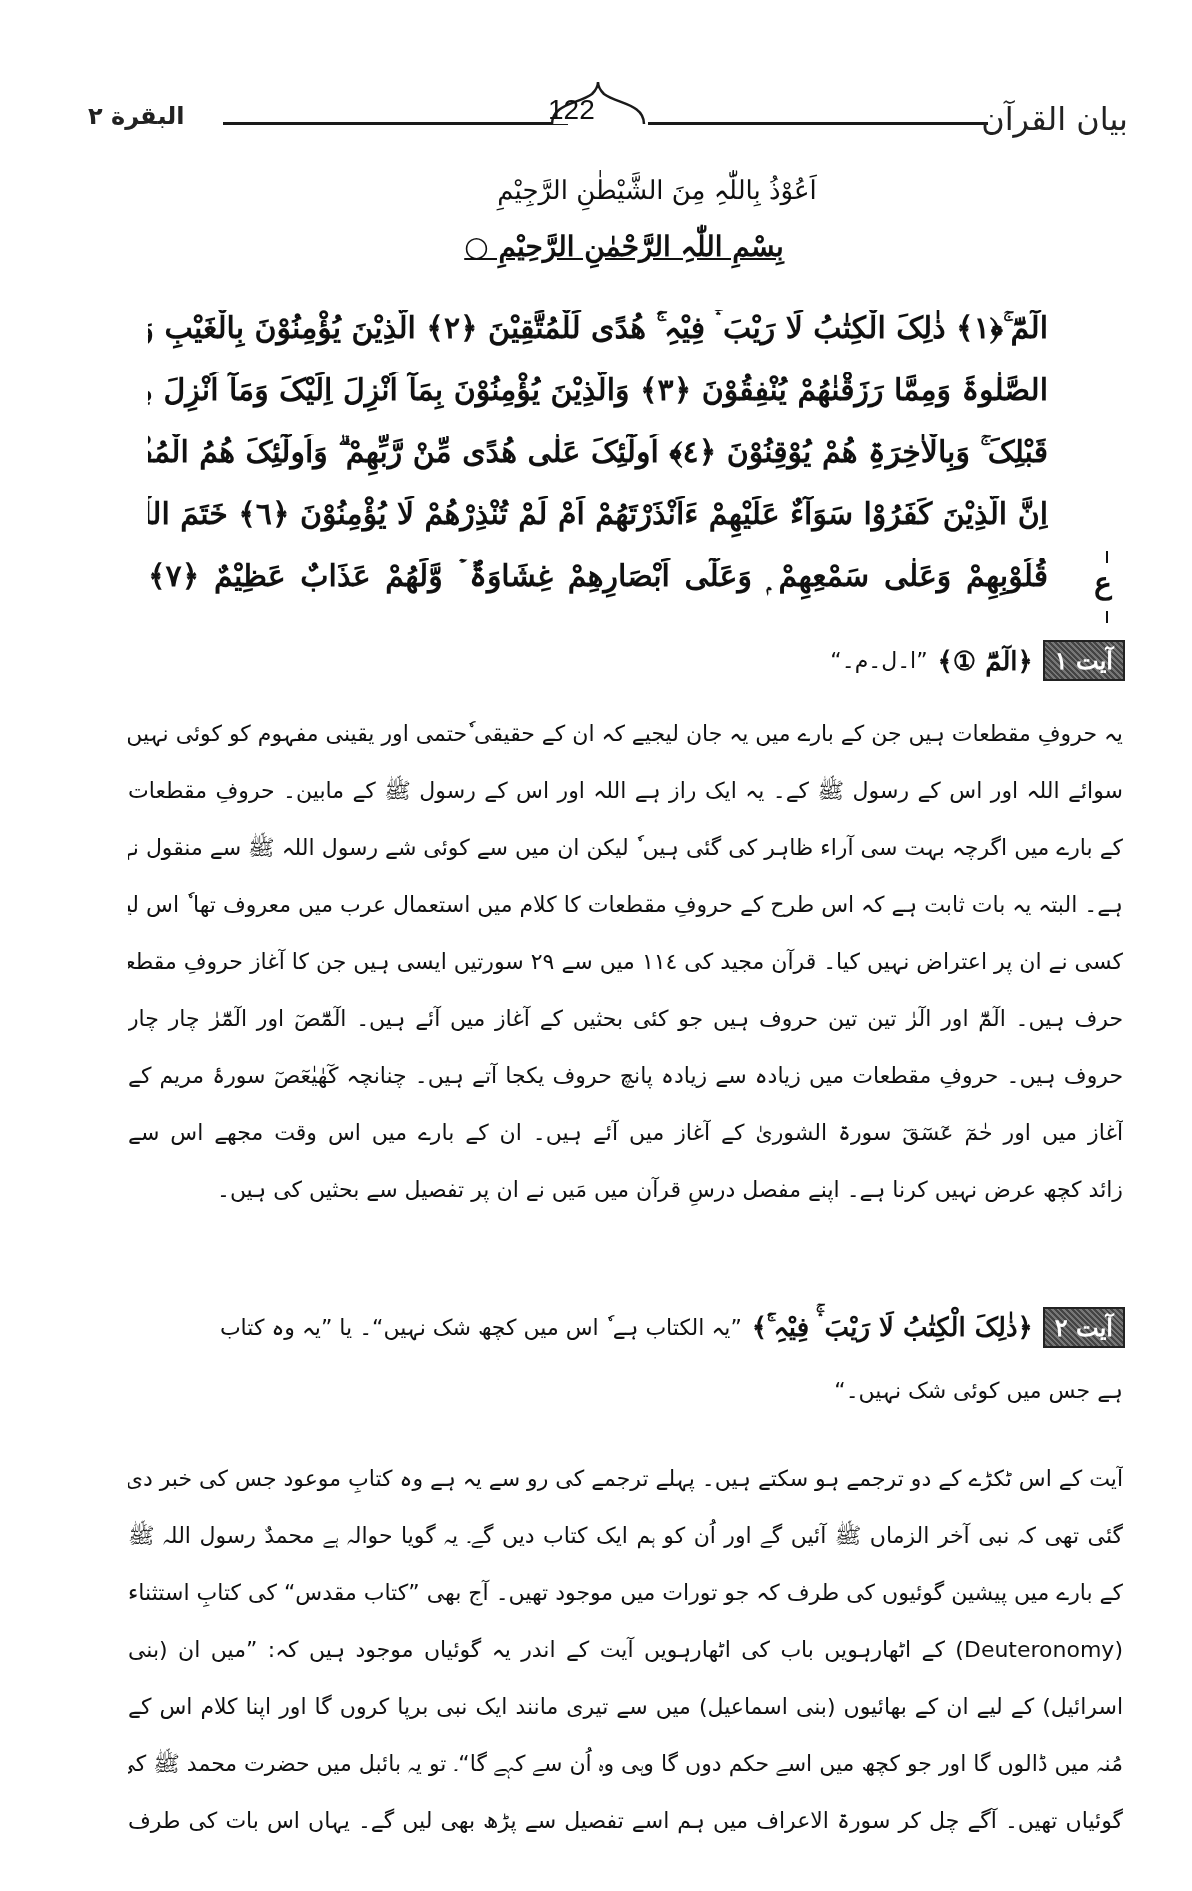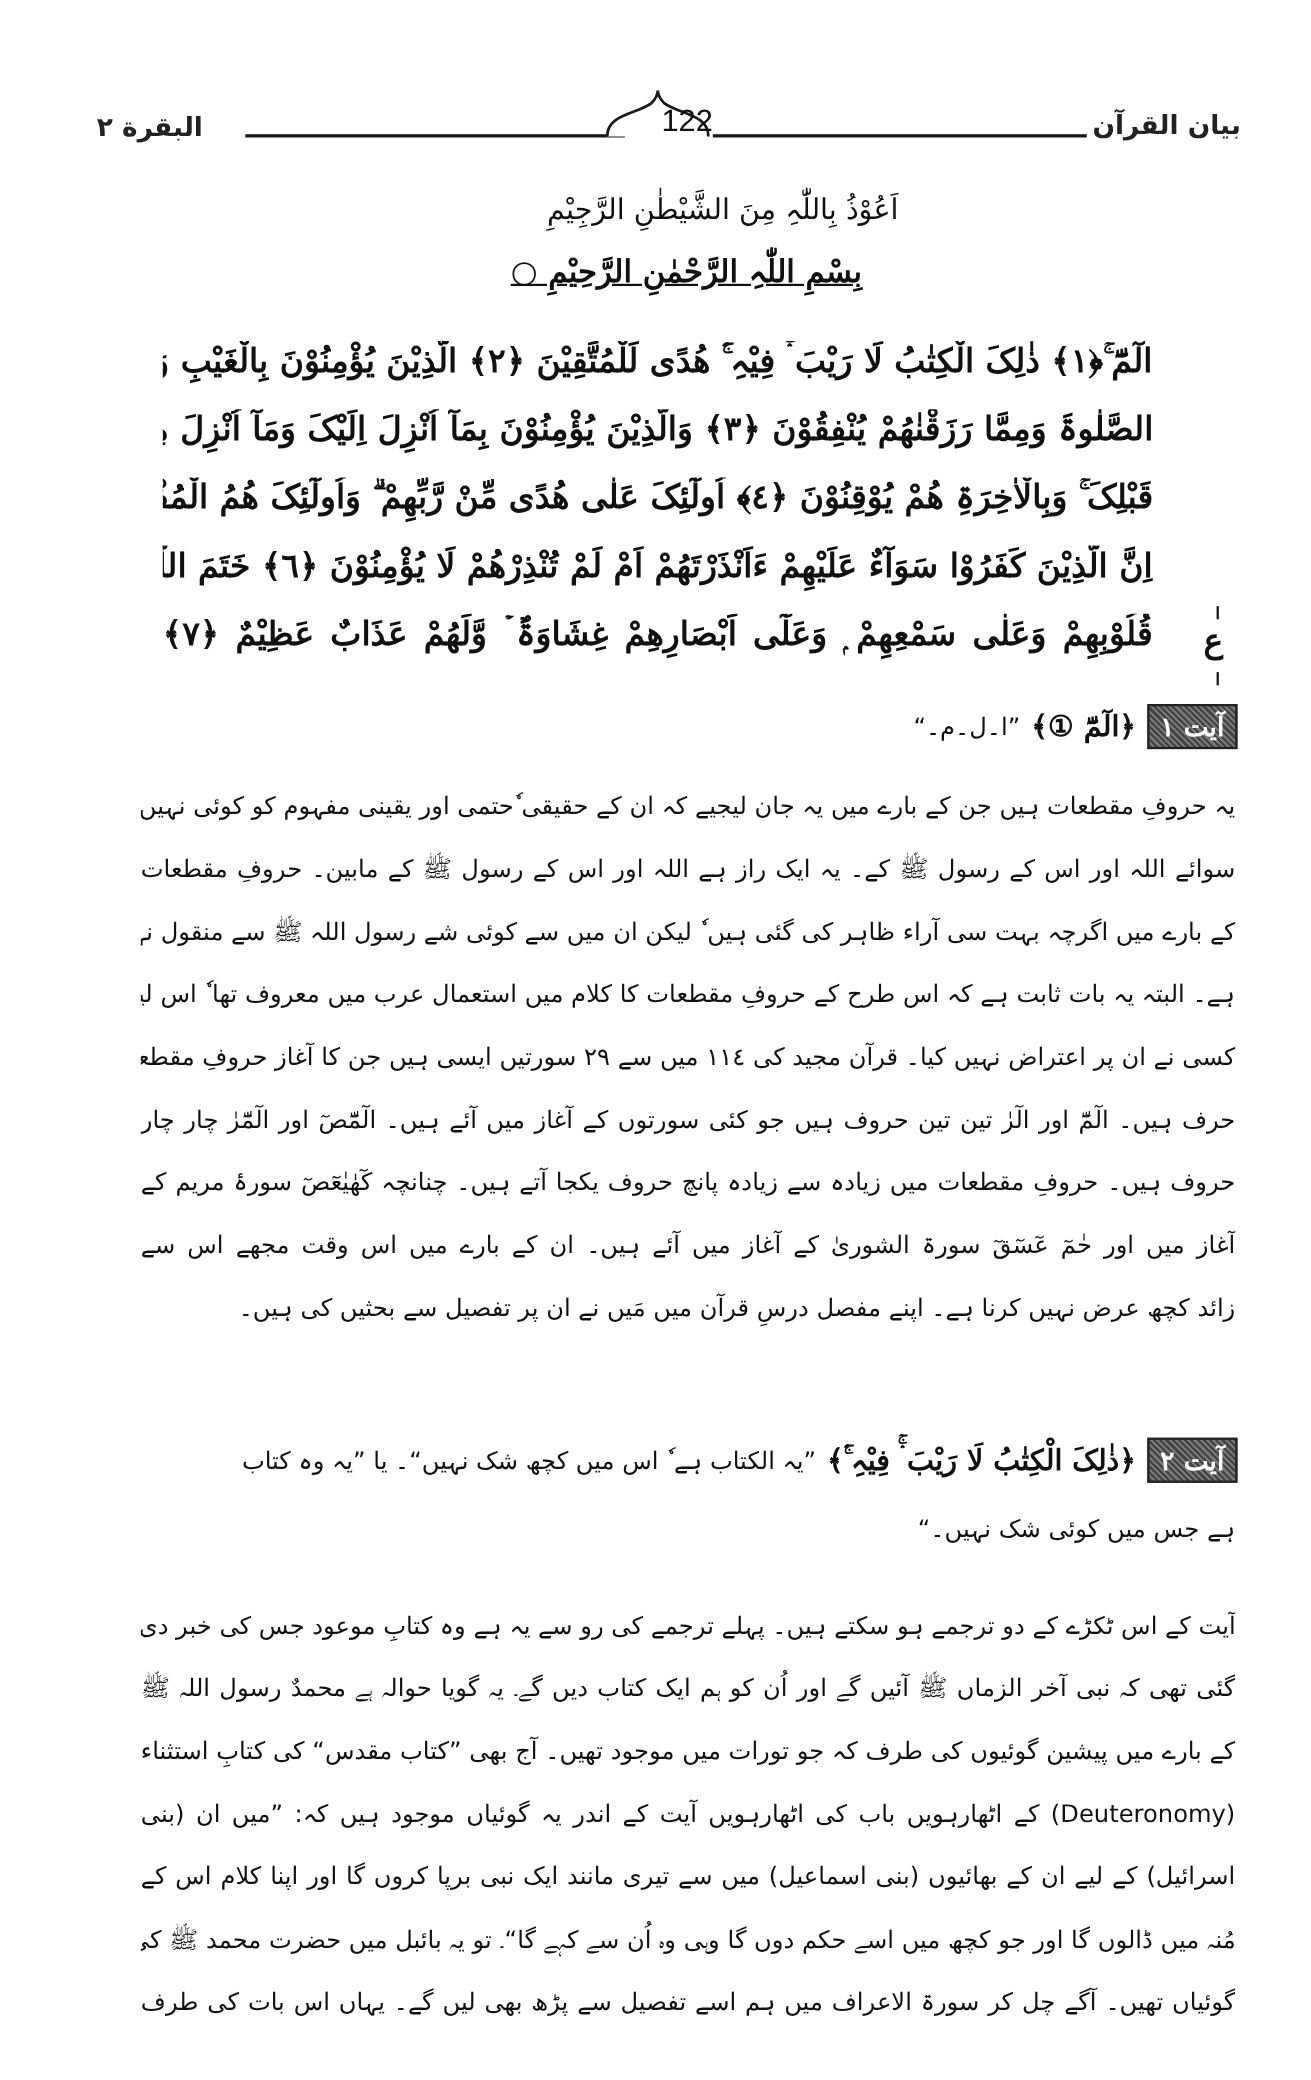--- a/index.html
+++ b/index.html
@@ -8,24 +8,24 @@
     font-family: "DejaVu Sans", sans-serif; color: #111;
   }
   .page { position: absolute; left: 0; top: 0; width: 1192px; height: 1891px; margin-left: 28px; }
 
   
   .header { position: absolute; top: 96px; left: 60px; width: 1040px; height: 50px; }
   .header .rule { position: absolute; top: 26px; height: 3px; background: #1a1a1a; }
   .header .rule.left { left: 135px; right: 560px; }
   .header .rule.right { left: 560px; right: 140px; }
   .header .surah { position: absolute; left: 0; top: 6px; font-size: 24px; font-weight: bold; direction: rtl; color: #222; }
-  .header .book { position: absolute; right: 0; top: 4px; font-size: 24px; font-weight: bold; direction: rtl; color: #222; }
+  .header .book { position: absolute; right: 0; top: 4px; font-size: 32px; font-weight: normal; direction: rtl; color: #222; }
   .header .pageno-wrap { position: absolute; left: 460px; top: -14px; width: 100px; height: 46px; }
   .header .pageno-wrap svg { position: absolute; left: 0; top: 0; }
-  .header .pageno { position: absolute; left: 0; width: 100px; top: 12px; text-align: right; font-family: "Liberation Sans", sans-serif; font-size: 28px; }
+  .header .pageno { position: absolute; left: 0; width: 100px; top: 12px; text-align: left; font-family: "Liberation Sans", sans-serif; font-size: 28px; }
 
   .centered { position: absolute; left: 0; width: 1192px; text-align: center; direction: rtl; }
   .taawwudh { top: 175px; font-size: 26px; font-family: "DejaVu Serif", serif; padding-left: 33px; }
   .basmala { top: 230px; font-size: 28px; font-weight: bold; font-family: "DejaVu Serif", serif; text-decoration: underline; }
 
   .verses { position: absolute; left: 120px; width: 900px; top: 310px; direction: rtl; text-align: justify; text-align-last: justify; }
   .verse-line { height: 62px; font-size: 30px; font-weight: bold; font-family: "DejaVu Serif", serif; white-space: nowrap; overflow: hidden; text-align: justify; text-align-last: justify; }
 
   .ruku { position: absolute; left: 1066px; top: 565px; font-size: 30px; font-weight: bold; font-family: "DejaVu Serif", serif; }
   .ruku .bar { position: absolute; left: 12px; width: 2px; height: 12px; background: #111; }
@@ -79,21 +79,21 @@
     <span class="ayah-arabic">﴿الٓمّٓ ①﴾</span>
     <span class="ayah-trans">”ا۔ل۔م۔“</span>
   </div>
 
   <div class="para" style="top:705px">
     <span class="line">یہ حروفِ مقطعات ہیں جن کے بارے میں یہ جان لیجیے کہ ان کے حقیقی ٗحتمی اور یقینی مفہوم کو کوئی نہیں جانتا</span>
     <span class="line">سوائے اللہ اور اس کے رسول ﷺ کے۔ یہ ایک راز ہے اللہ اور اس کے رسول ﷺ کے مابین۔ حروفِ مقطعات</span>
     <span class="line">کے بارے میں اگرچہ بہت سی آراء ظاہر کی گئی ہیں ٗ لیکن ان میں سے کوئی شے رسول اللہ ﷺ سے منقول نہیں</span>
     <span class="line">ہے۔ البتہ یہ بات ثابت ہے کہ اس طرح کے حروفِ مقطعات کا کلام میں استعمال عرب میں معروف تھا ٗ اس لیے</span>
     <span class="line">کسی نے ان پر اعتراض نہیں کیا۔ قرآن مجید کی ١١٤ میں سے ٢٩ سورتیں ایسی ہیں جن کا آغاز حروفِ مقطعات</span>
-    <span class="line">حرف ہیں۔ الٓمّٓ اور الٓرٰ تین تین حروف ہیں جو کئی سورتوں کے آغاز میں آئے ہیں۔ الٓمّٓصٓ اور الٓمّٓرٰ چار چار</span>
+    <span class="line">حرف ہیں۔ الٓمّٓ اور الٓرٰ تین تین حروف ہیں جو کئی بحثیں کے آغاز میں آئے ہیں۔ الٓمّٓصٓ اور الٓمّٓرٰ چار چار</span>
     <span class="line">حروف ہیں۔ حروفِ مقطعات میں زیادہ سے زیادہ پانچ حروف یکجا آتے ہیں۔ چنانچہ کٓھٰیٰعٓصٓ سورۂ مریم کے</span>
     <span class="line">آغاز میں اور حٰمٓ عٓسٓقٓ سورۃ الشوریٰ کے آغاز میں آئے ہیں۔ ان کے بارے میں اس وقت مجھے اس سے</span>
     <span class="line last">زائد کچھ عرض نہیں کرنا ہے۔ اپنے مفصل درسِ قرآن میں مَیں نے ان پر تفصیل سے بحثیں کی ہیں۔</span>
   </div>
 
   <div class="ayah-head" style="top:1307px">
     <span class="badge">آیت ٢</span>
     <span class="ayah-arabic">﴿ذٰلِکَ الْکِتٰبُ لَا رَیْبَ ۛۚ فِیْہِ ۚۛ﴾</span>
     <span class="ayah-trans">”یہ الکتاب ہے ٗ اس میں کچھ شک نہیں“۔ یا ”یہ وہ کتاب</span>
   </div>

